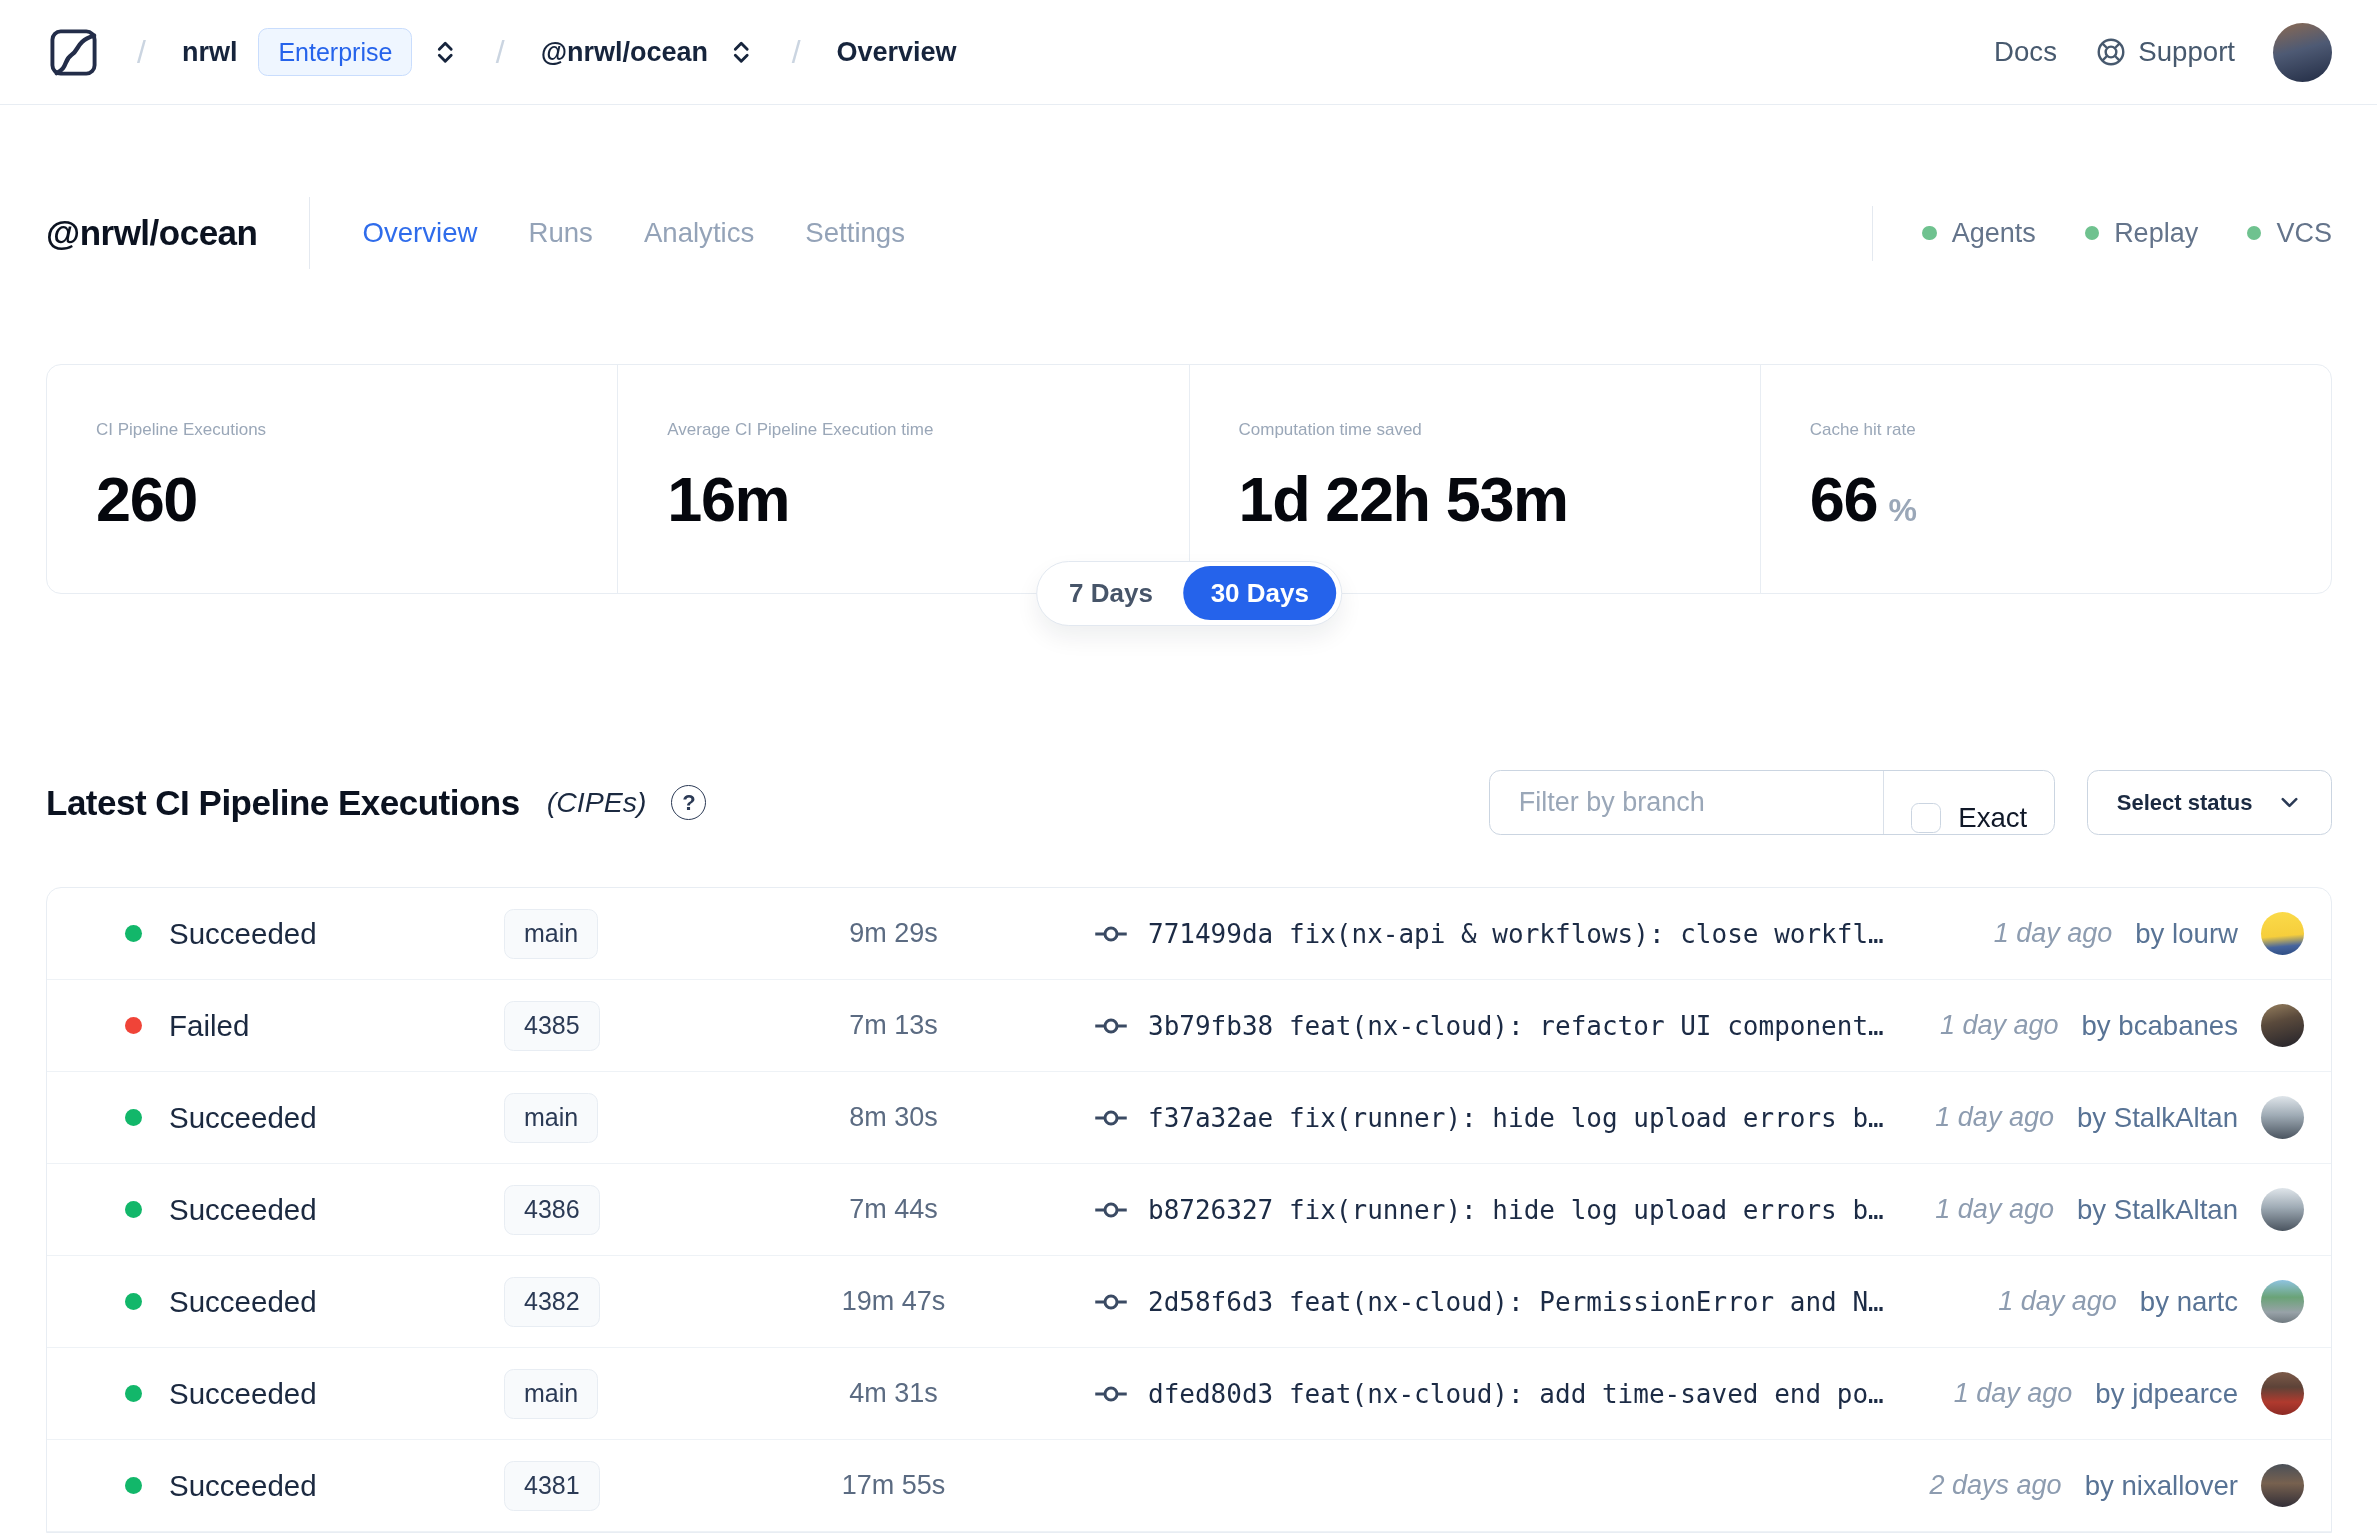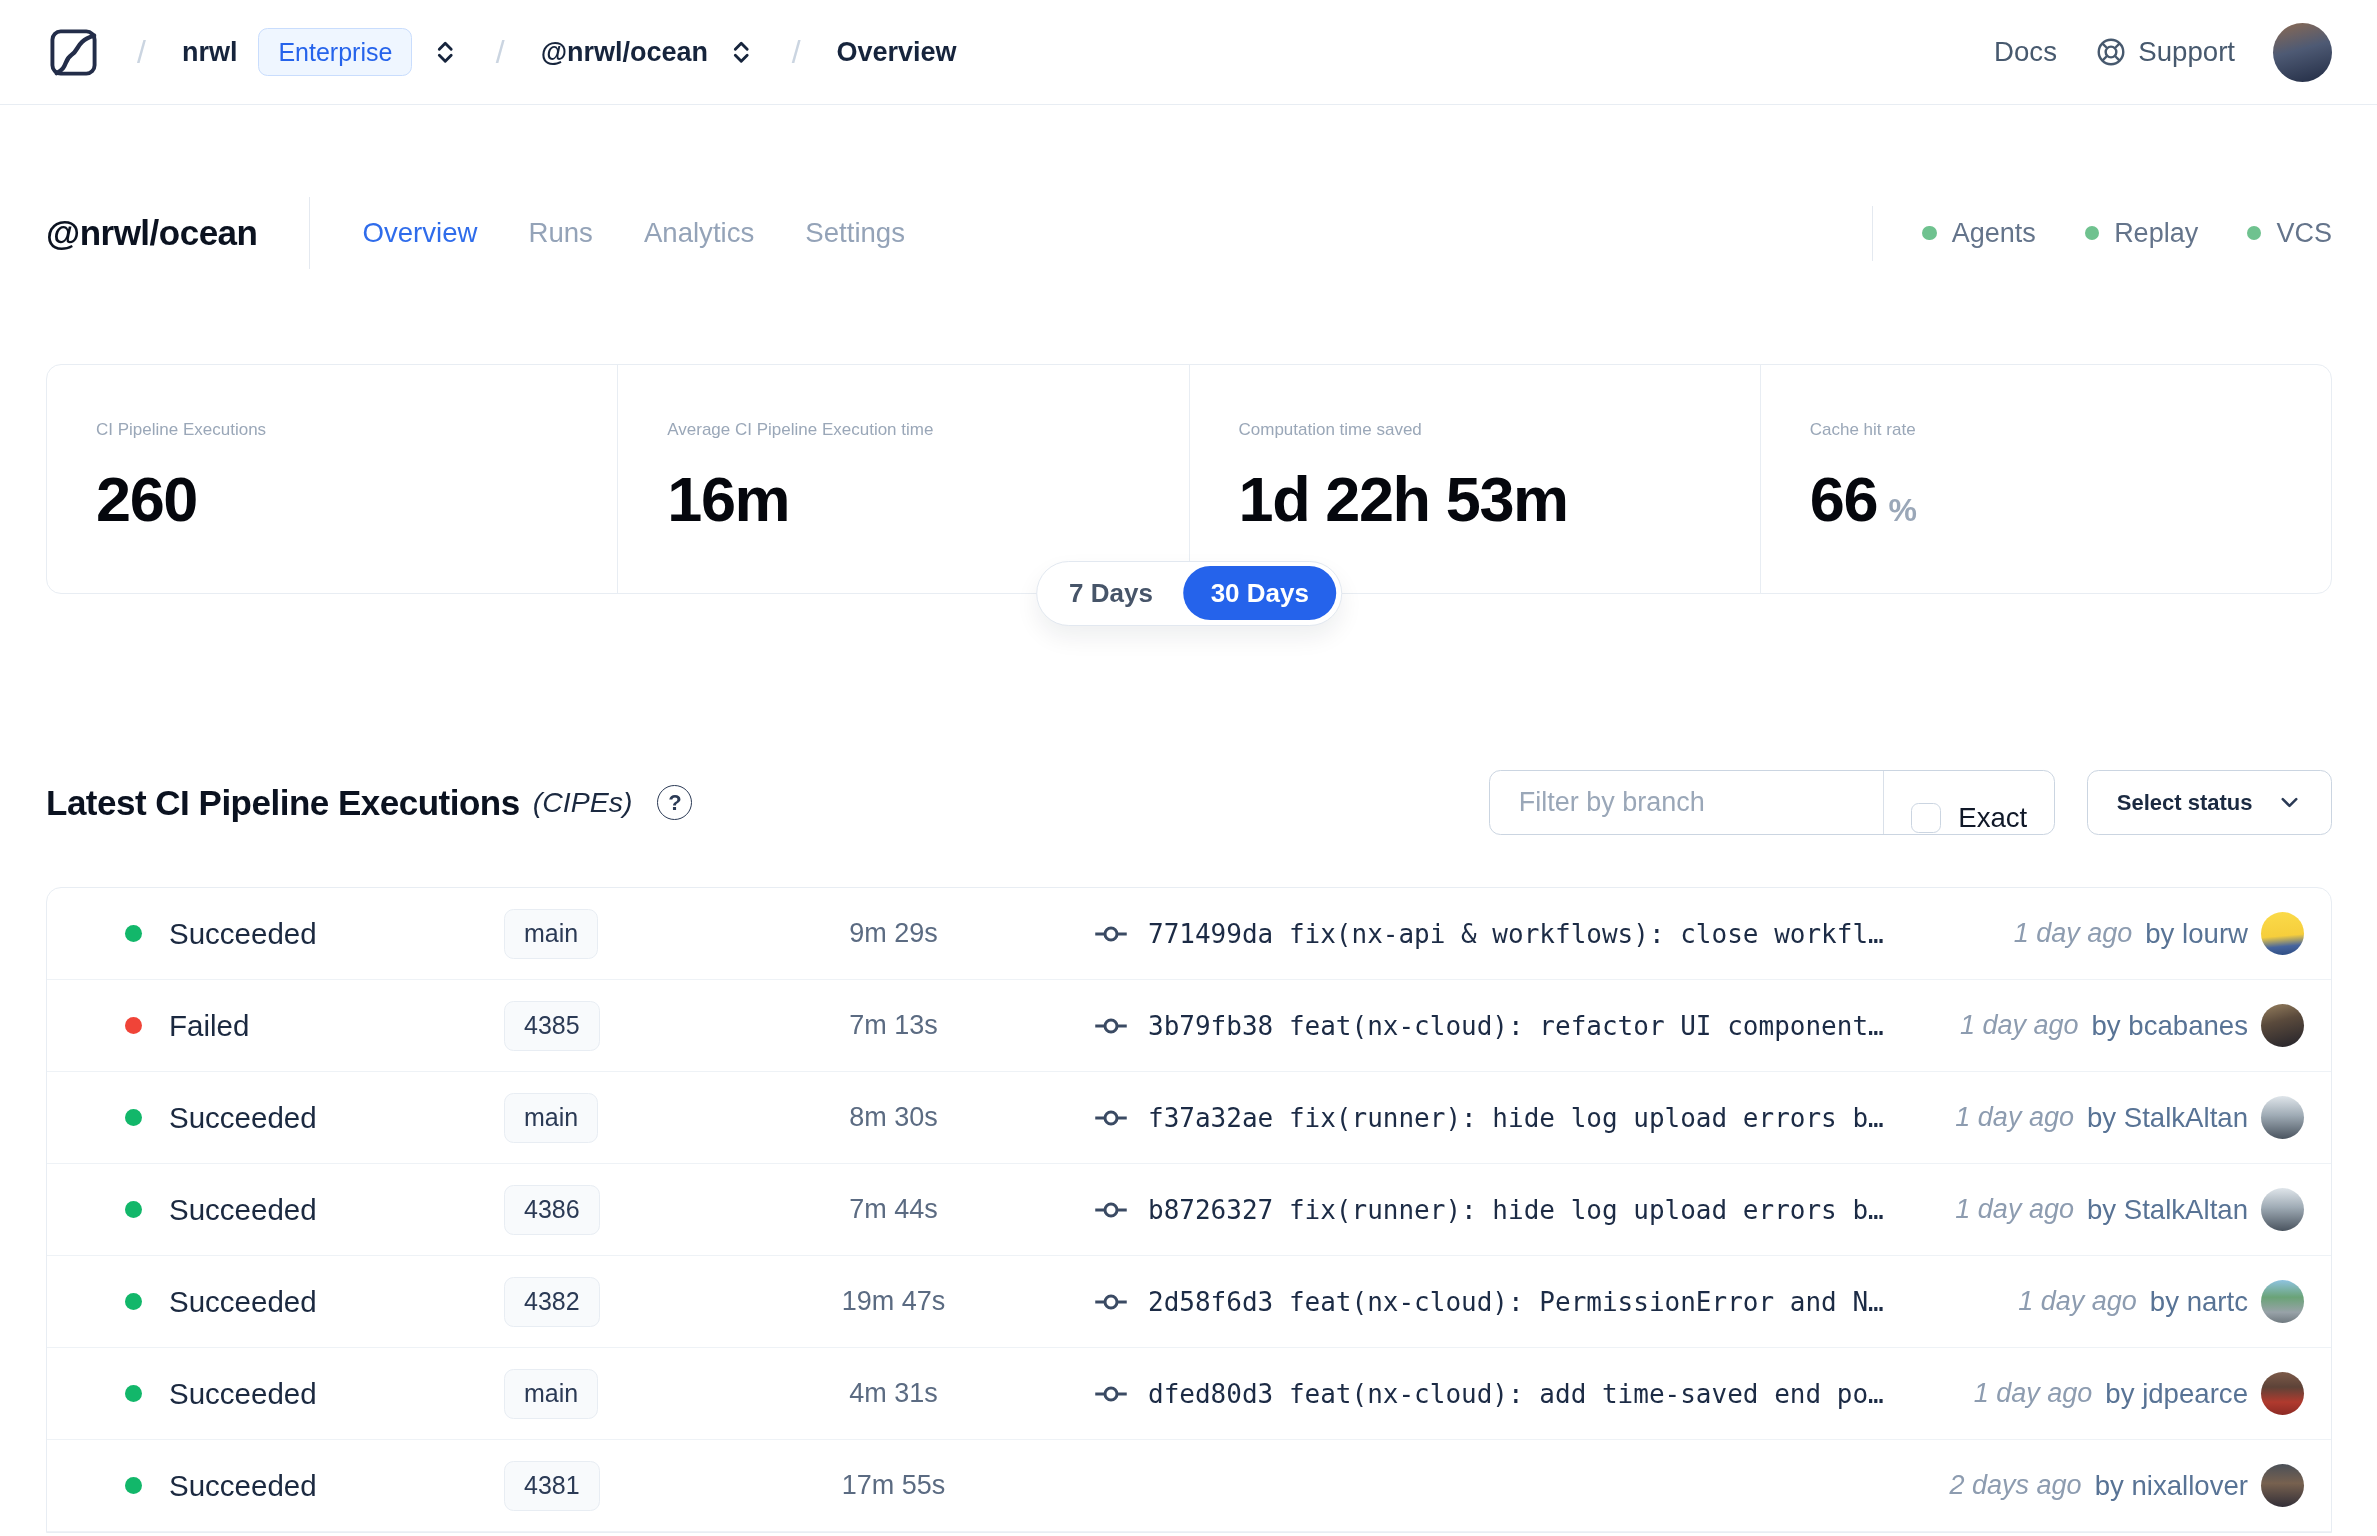--- a/index.html
+++ b/index.html
@@ -48,21 +48,21 @@
   .stat-suffix { font-size:32px; font-weight:600; color:#9aa7b8; margin-left:11.4px; letter-spacing:0; }
   .range-toggle { position:absolute; left:50%; bottom:-32px; transform:translateX(-50%);
                   background:#fff; border:1px solid #e2e8f0; border-radius:950px; padding:4.8px;
                   display:flex; gap:3.8px; box-shadow:0 11.4px 23px rgba(15,23,42,.07); }
   .range-opt { font-size:26px; font-weight:600; color:#475569; padding:11.4px 27px; border-radius:950px; cursor:pointer; white-space:nowrap; }
   .range-opt.active { background:#2563eb; color:#fff; }
 
   
   .cipe-head { margin:176px 46px 0; display:flex; align-items:center; height:65px; }
   .cipe-title { font-size:35px; font-weight:700; color:#0b1220; letter-spacing:-0.5px; }
-  .cipe-suffix { font-size:28.5px; font-style:italic; font-weight:500; color:#1b2940; margin-left:13px; }
+  .cipe-suffix { font-size:28.5px; font-style:italic; font-weight:500; color:#1b2940; margin-left:27px; }
   .help-icon { margin-left:25px; width:35px; height:35px; border:1.9px solid #2b3a55; border-radius:50%;
                display:flex; align-items:center; justify-content:center; font-size:22px; font-weight:700;
                color:#2b3a55; cursor:pointer; }
   .cipe-controls { margin-left:auto; display:flex; align-items:center; gap:32px; }
   .filter-group { display:flex; align-items:flex-end; width:566px; height:65px; background:#fff;
                   border:1px solid #cbd5e1; border-radius:11.4px; overflow:hidden; }
   .filter-input { flex:1; min-width:0; height:100%; border:none; outline:none; padding:0 28.5px;
                   font-size:27px; font-family:"Liberation Sans",sans-serif; color:#0f172a; background:transparent; }
   .filter-input::placeholder { color:#9aa7b8; }
   .filter-div { width:1px; height:100%; background:#d9e0e9; }
@@ -80,21 +80,21 @@
   .dot.green { background:#12b76a; }
   .dot.red { background:#f04438; }
   .status-txt { margin-left:27px; font-size:29.5px; font-weight:500; color:#1b2940; }
   .c-branch { width:233px; flex-shrink:0; padding-left:43px; }
   .branch-badge { display:inline-block; padding:9.5px 19px; background:#f8fafc; border:1px solid #e8edf3;
                   border-radius:9.5px; font-size:25px; font-weight:500; color:#2b3a55; }
   .c-duration { width:399px; flex-shrink:0; text-align:center; font-size:27px; color:#5b6b82; }
   .c-commit { flex:1; min-width:0; display:flex; align-items:center; gap:19px; padding-right:38px; }
   .commit-txt { font-family:"DejaVu Sans Mono", monospace; font-size:26px; color:#1c2b45;
                 white-space:nowrap; overflow:hidden; }
-  .c-meta { flex-shrink:0; display:flex; align-items:center; gap:13px; padding-right:27px; margin-left:auto; }
+  .c-meta { flex-shrink:0; display:flex; align-items:center; gap:23px; padding-right:27px; margin-left:auto; }
   .meta-time { font-size:27px; font-style:italic; color:#8d9cb0; }
   .meta-author { font-size:27.6px; color:#587395; }
 </style>
 </head>
 <body>
 
 <div class="topnav">
   <span style="display:flex;">
     <svg viewBox="0 0 24 24" width="55" height="55" fill="none" stroke="#232d49" stroke-width="1.7" stroke-linecap="round">
       <rect x="2.8" y="2.8" width="18.4" height="18.4" rx="3.6"></rect>

